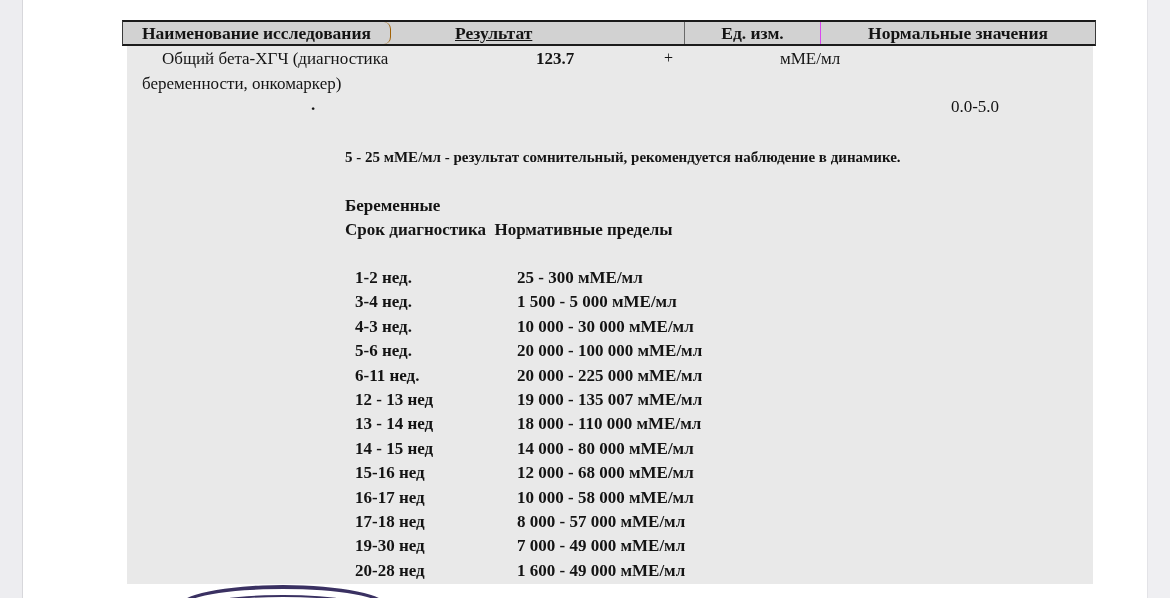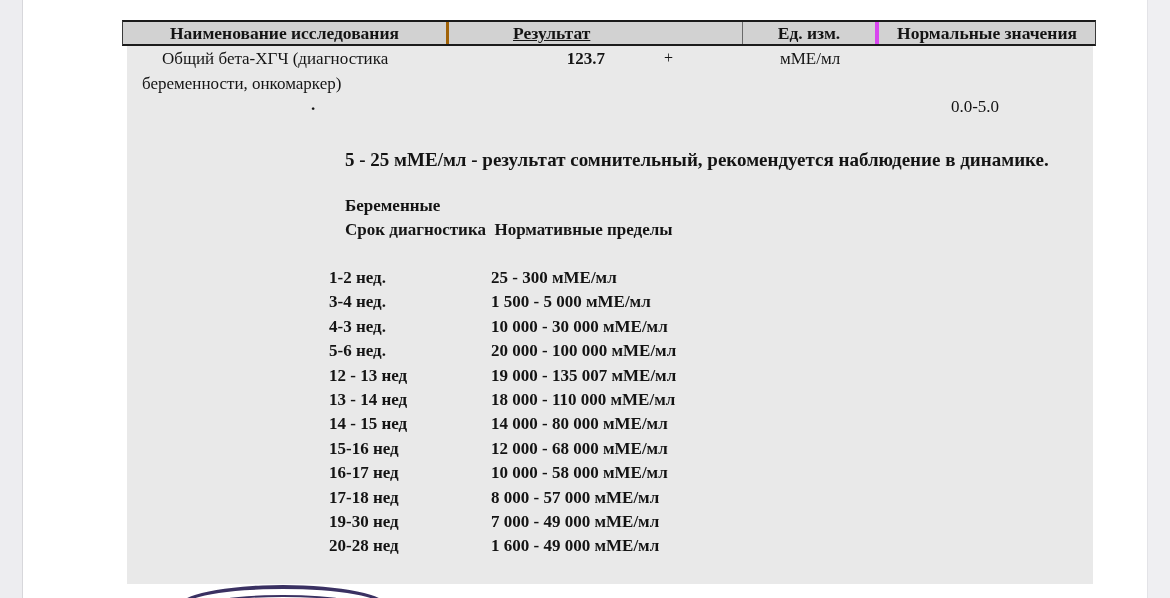--- a/index.html
+++ b/index.html
@@ -21,38 +21,38 @@
     background:#e9e9e9;
   }
   .thead {
     position:absolute; left:122px; top:20px; width:974px; height:26px;
     background:#d2d2d2; box-sizing:border-box;
     border-top:2px solid #1b1b1b; border-bottom:2px solid #1b1b1b;
     border-left:1px solid #3a3a3a; border-right:1px solid #3a3a3a;
     display:flex; font-weight:bold; font-size:17.5px;
   }
   .th { display:flex; align-items:center; box-sizing:border-box; white-space:nowrap; }
-  .th1 { width:326px; justify-content:center; border-right:3px solid #a16207; }
+  .th1 { width:268px; justify-content:center; border-right:1px solid #a16207;border-radius:7px; }
   .th2 { width:294px; padding-left:64px; border-right:1px solid #6a6a6a;text-decoration:underline; }
-  .th3 { width:136px; justify-content:center; border-right:4px solid #d946ef; }
+  .th3 { width:136px; justify-content:center; border-right:1px solid #d946ef; }
   .th4 { flex:1; justify-content:center; }
   .abs { position:absolute; white-space:nowrap; }
   .fs17 { font-size:17px; }
   .r-name1 { left:128px; top:49px;padding-left:34px; }
   .r-name2 { left:142px; top:74px; }
-  .r-val   { left:505px; top:49px; width:100px; text-align:right; font-weight:bold; }
+  .r-val   { left:505px; top:49px; width:100px; text-align:center; font-weight:bold; }
   .r-flag  { left:664px; top:49px; font-size:16px; }
   .r-unit  { left:780px; top:49px; }
   .r-range { left:915px; top:49px; width:120px; text-align:center;margin-top:48px; }
   .dot     { left:311px; top:95px; font-weight:bold; }
-  .note    { left:345px; top:149px; font-weight:bold; font-size:19px; }
+  .note    { left:345px; top:149px; font-weight:bold; font-size:15px; }
   .h-preg  { left:345px; top:196px; font-weight:bold; }
   .h-sub   { left:345px; top:220px; font-weight:bold; white-space:pre; }
   .ref-table {
-    position:absolute; left:329px; top:266px;
+    position:absolute; left:355px; top:266px;
     font-weight:bold; font-size:17px;
   }
   .ref-row { height:24.4px; line-height:24.4px; display:flex; white-space:nowrap; }
   .ref-period { width:162px; }
   .stamp {
     position:absolute; left:178px; top:585px; width:210px; height:44px;
     border:4px solid #3a3162; border-radius:50%; box-sizing:border-box;
   }
   .stamp-inner {
     position:absolute; left:7px; top:6px; width:188px; height:32px;
@@ -99,20 +99,24 @@
     </div>
       <div class="ref-row">
       <span class="ref-period">4-3 нед.</span>
       <span class="ref-range">10 000 - 30 000 мМЕ/мл</span>
     </div>
       <div class="ref-row">
       <span class="ref-period">5-6 нед.</span>
       <span class="ref-range">20 000 - 100 000 мМЕ/мл</span>
     </div>
       <div class="ref-row">
+      <span class="ref-period">6-11 нед.</span>
+      <span class="ref-range">20 000 - 225 000 мМЕ/мл</span>
+    </div>
+      <div class="ref-row">
       <span class="ref-period">12 - 13 нед</span>
       <span class="ref-range">19 000 - 135 007 мМЕ/мл</span>
     </div>
       <div class="ref-row">
       <span class="ref-period">13 - 14 нед</span>
       <span class="ref-range">18 000 - 110 000 мМЕ/мл</span>
     </div>
       <div class="ref-row">
       <span class="ref-period">14 - 15 нед</span>
       <span class="ref-range">14 000 - 80 000 мМЕ/мл</span>

